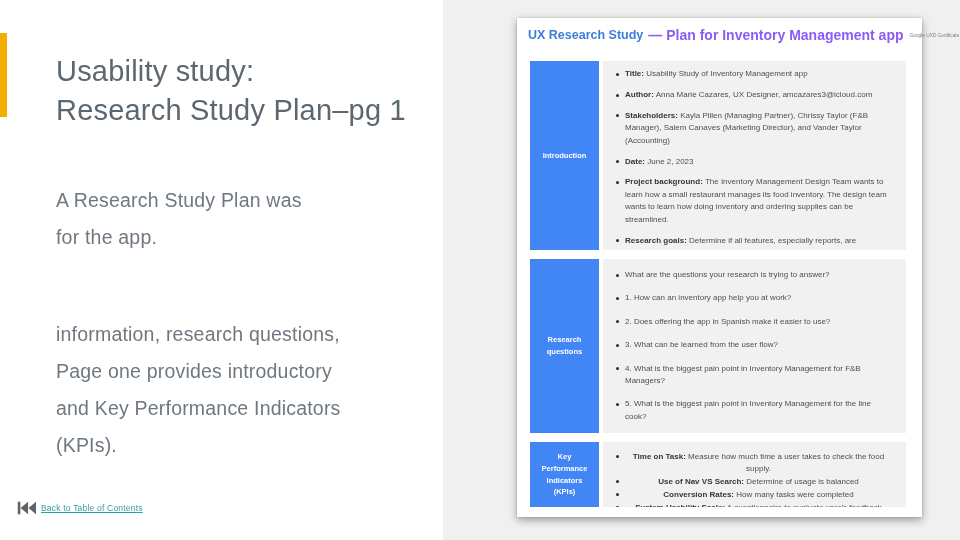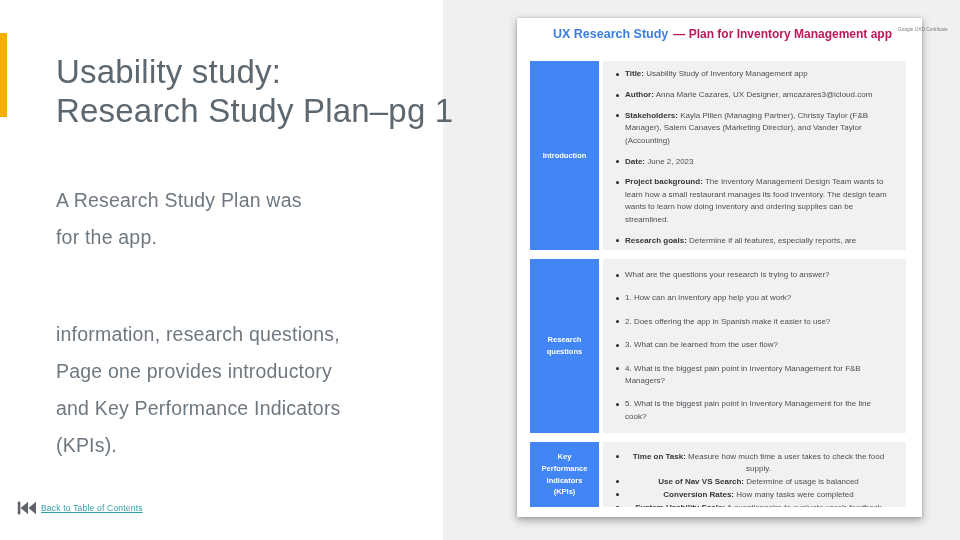--- a/index.html
+++ b/index.html
@@ -4,43 +4,43 @@
 <style>
   * { margin:0; padding:0; box-sizing:border-box; }
   html,body { width:960px; height:540px; }
   body { font-family:"Liberation Sans", sans-serif; background:#fff; }
 
   .stage { position:relative; width:960px; height:540px; background:#ffffff; overflow:hidden; }
 
   
   .accent-bar { position:absolute; left:0; top:33px; width:7px; height:84px; background:#F3AE00; }
 
-  .slide-title { position:absolute; left:56px; top:52px; font-size:33px; line-height:39px;
+  .slide-title { position:absolute; left:56px; top:52px; font-size:29px; line-height:39px;
                  color:#5d6770; letter-spacing:0.2px; }
 
   .slide-para { position:absolute; left:56px; font-size:19.5px; line-height:37px;
                 color:#6f7880; letter-spacing:0.2px; }
   .para-1 { top:182px; }
   .para-2 { top:316px; }
 
   .backlink-row { position:absolute; left:17px; top:500px; display:flex; align-items:center; gap:5px; }
   .skip-icon { width:19px; height:16px; display:block; }
   .back-link { font-size:8.5px; color:#2f9fa6; text-decoration:underline; cursor:pointer;
                letter-spacing:0.2px; }
 
   
   .right-panel { position:absolute; left:443px; top:0; width:517px; height:540px; background:#f0f0f1; }
 
   .doc-page { position:absolute; left:517px; top:18px; width:405px; height:499px; background:#ffffff;
               box-shadow:0 3px 8px rgba(50,50,50,.45), 0 0 2px rgba(0,0,0,.18); }
 
-  .doc-header { position:absolute; left:11px; top:9px; right:8px; display:flex; align-items:flex-start;
-                white-space:nowrap;margin-left:25px; }
+  .doc-header { position:absolute; left:11px; top:9px; right:8px; display:flex; align-items:center;
+                white-space:nowrap; }
   .dh-blue { font-size:12.5px; font-weight:bold; color:#3c7edb; }
-  .dh-rest { font-size:12px; font-weight:bold; color:#be185d; margin-left:5px; }
+  .dh-rest { font-size:14px; font-weight:bold; color:#8b5cf6; margin-left:5px; }
   .dh-badge { font-size:4.8px; color:#7a7d80; margin-left:auto; padding-left:6px; }
 
   .doc-row { position:absolute; left:0; width:100%; }
   .row-1 { top:43px;  height:189px; }
   .row-2 { top:241px; height:174px; }
   .row-3 { top:424px; height:65px;border-radius:31px; }
 
   .row-label { position:absolute; left:13px; top:0; width:69px; height:100%; background:#4285F4;
                color:#ffffff; font-weight:bold; font-size:7.5px; line-height:1.55; text-align:center;
                display:flex; align-items:center; justify-content:center; padding:16px 7px; }

